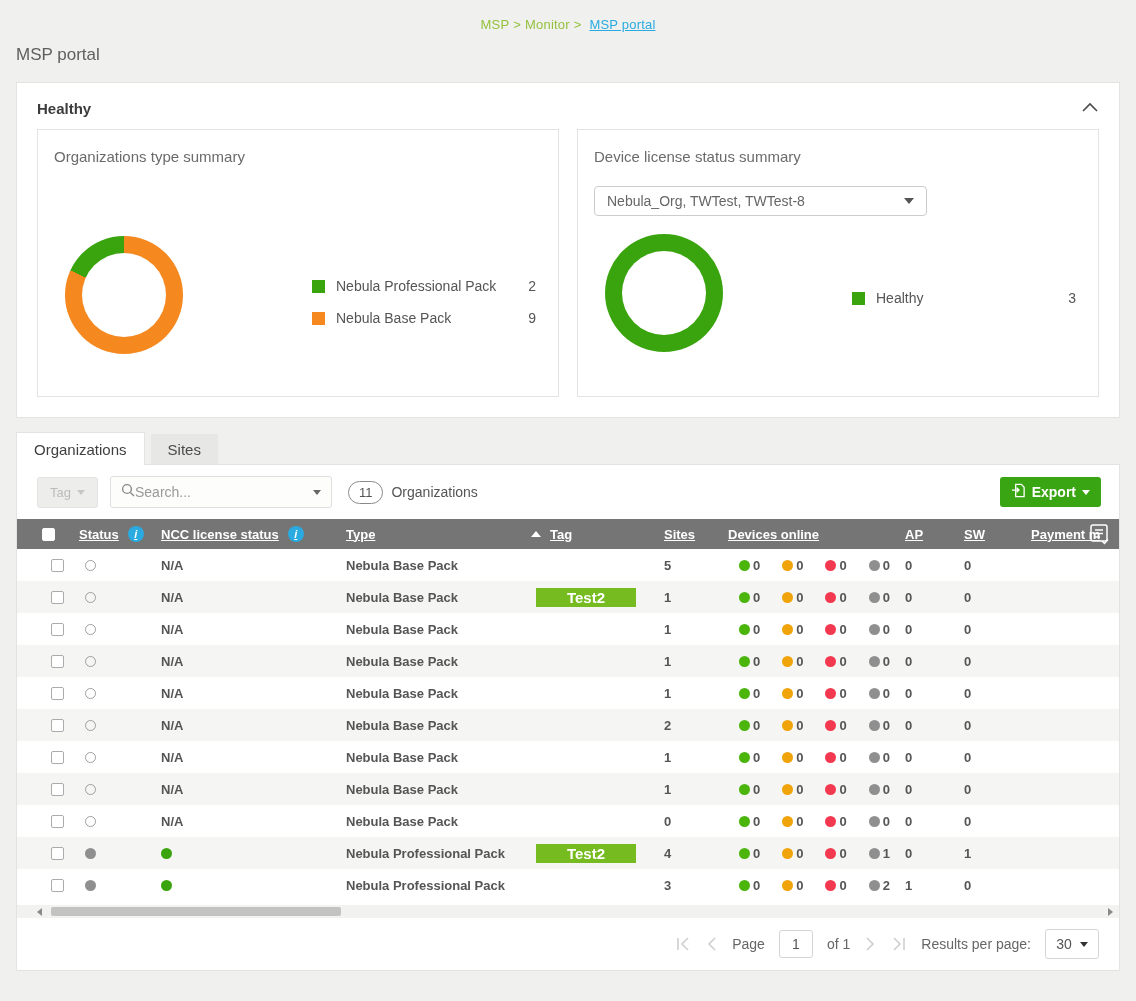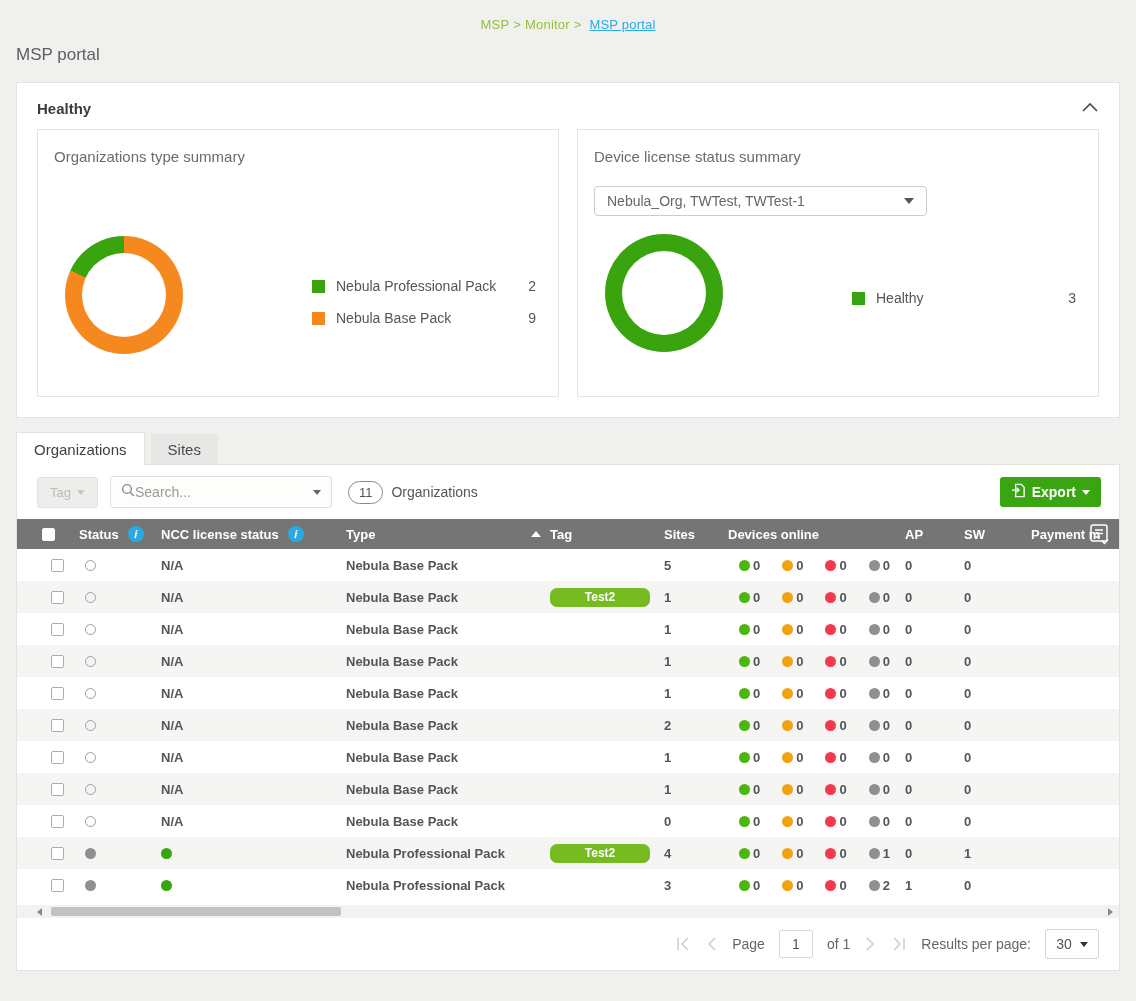--- a/index.html
+++ b/index.html
@@ -64,42 +64,42 @@
   .count-pill { margin-left:16px; border:1px solid #8a8a8a; border-radius:20px; padding:3px 10px; font-size:13px; color:#555; }
   .count-label { margin-left:8px; font-size:14px; color:#555; }
   .btn-export { margin-left:auto; background: var(--export-green,#39a512); color:#fff; font-weight:bold; font-size:14px;
     border-radius:3px; padding:6px 11px; display:flex; align-items:center; gap:6px; cursor:pointer; border:none; }
   .btn-export .caret-down { border-top-color:#fff; border-left-width:4px; border-right-width:4px; border-top-width:5px; }
 
   
   .tbl { --cols: 62px 82px 185px 185px 120px 77px 177px 59px 67px 1fr; }
   .thead { display:grid; grid-template-columns:var(--cols); background:var(--header-gray,#757575); height:30px; align-items:center;
     color:#fff; font-weight:bold; font-size:13px; position:relative; }
-  .th { display:flex; align-items:center; overflow:hidden; white-space:nowrap; }
+  .th { display:flex; align-items:center; overflow:hidden; white-space:nowrap;text-decoration:underline; }
   .th-check { justify-content:center; }
   .th-check .checkbox { background:#fff; border-color:#fff; }
   .info-icon { width:16px; height:16px; border-radius:50%; background:var(--info-blue,#29abe2); color:#fff; font-size:11px; font-weight:bold;
     display:flex; align-items:center; justify-content:center; margin-left:9px; flex:0 0 16px; font-style:italic; }
   .sort-arrow { width:0; height:0; border-left:5px solid transparent; border-right:5px solid transparent; border-bottom:6px solid #fff; margin-right:9px; }
   .th-sites { padding-left:13px; }
   .th-payment { padding-right:34px; }
   .cols-icon { position:absolute; right:8px; top:3px; cursor:pointer; }
 
   .trow { display:grid; grid-template-columns:var(--cols); height:32px; align-items:center; font-size:13px; color:#555; background:#fff; cursor:pointer;font-weight:bold; }
   .trow:nth-child(even) { background:#f5f5f4; }
   .cell { display:flex; align-items:center; overflow:hidden; }
   .checkbox { width:13px; height:13px; border:1px solid #ababab; border-radius:2px; background:#fff; display:inline-block; }
   .c-check { padding-left:34px; }
   .c-status { padding-left:6px; }
   .status-dot { width:11px; height:11px; border-radius:50%; display:inline-block; }
   .status-dot.hollow { border:1.5px solid #9e9e9e; background:transparent; }
   .status-dot.filled { background:#8f8f8f; }
   .ncc-dot { width:11px; height:11px; border-radius:50%; background:var(--green,#3aa40e); display:inline-block; }
-  .tag-badge { background: var(--badge-green,#76bc21); color:#fff; font-size:12px; border-radius:7px; width:100px; height:19px;
-    display:flex; align-items:center; justify-content:center; margin-left:19px; }
+  .tag-badge { background: var(--badge-green,#76bc21); color:#fff; font-size:15px; border-radius:0; width:100px; height:19px;
+    display:flex; align-items:center; justify-content:center; margin-left:5px; }
   .c-sites { padding-left:13px; }
   .c-online { padding-left:11px; gap:22px; }
   .pair { display:flex; align-items:center; gap:3px; }
   .dot { width:11px; height:11px; border-radius:50%; display:inline-block; }
   .dot.d0 { background:var(--dot-green,#4cb50c); }
   .dot.d1 { background:var(--dot-orange,#f0a30a); }
   .dot.d2 { background:var(--dot-red,#f2394f); }
   .dot.d3 { background:var(--dot-gray,#8f8f8f); }
 
   
@@ -153,21 +153,21 @@
               <span class="legend-sq" style="background:#f5881f"></span>
               <span class="legend-label">Nebula Base Pack</span>
               <span class="legend-val">9</span>
             </div>
           </div>
       </div>
 
       <div class="panel panel-right">
         <div class="panel-title">Device license status summary</div>
         <div class="org-select">
-          <span>Nebula_Org, TWTest, TWTest-1</span>
+          <span>Nebula_Org, TWTest, TWTest-8</span>
           <span class="caret-down"></span>
         </div>
         <div class="donut" style="background: conic-gradient(rgb(58, 164, 14) 0%, rgb(58, 164, 14) 100%);"></div>
         <div class="legend">
             <div class="legend-row">
               <span class="legend-sq" style="background:#3aa40e"></span>
               <span class="legend-label">Healthy</span>
               <span class="legend-val">3</span>
             </div>
           </div>

